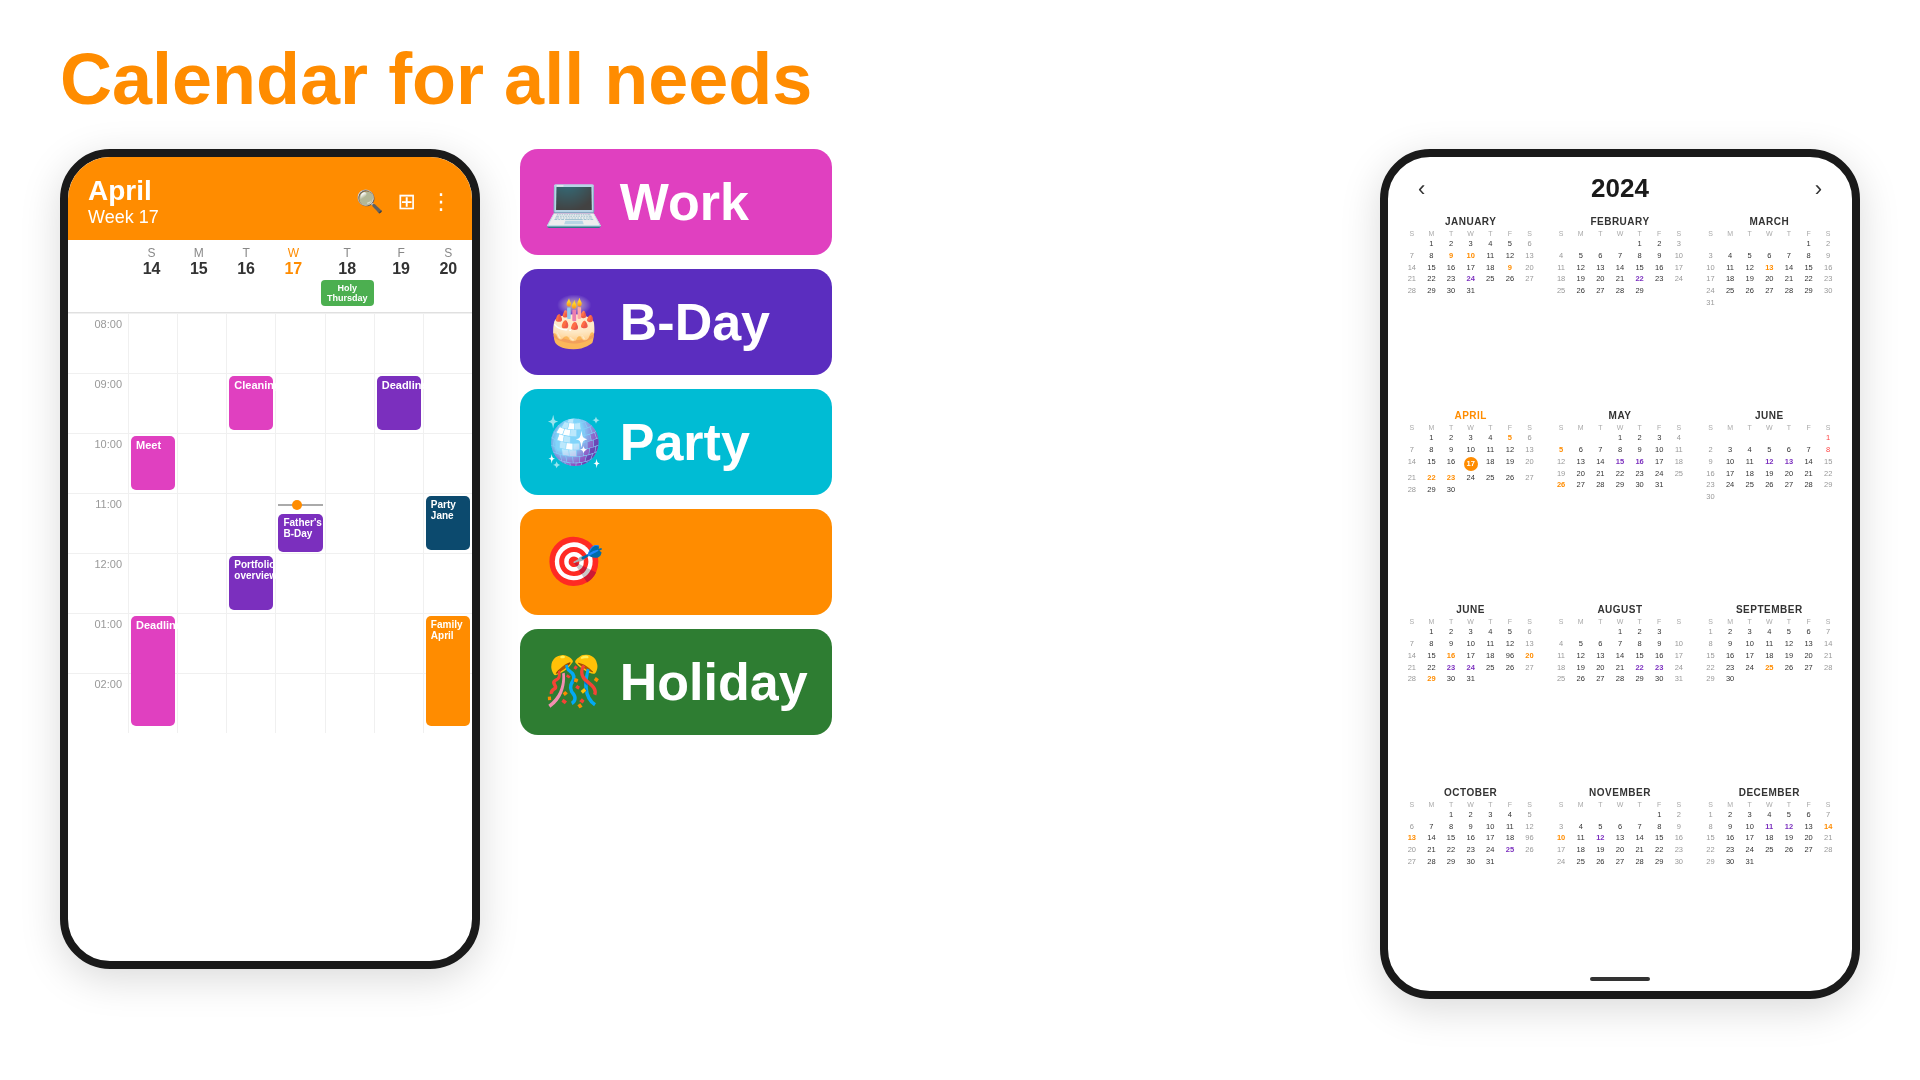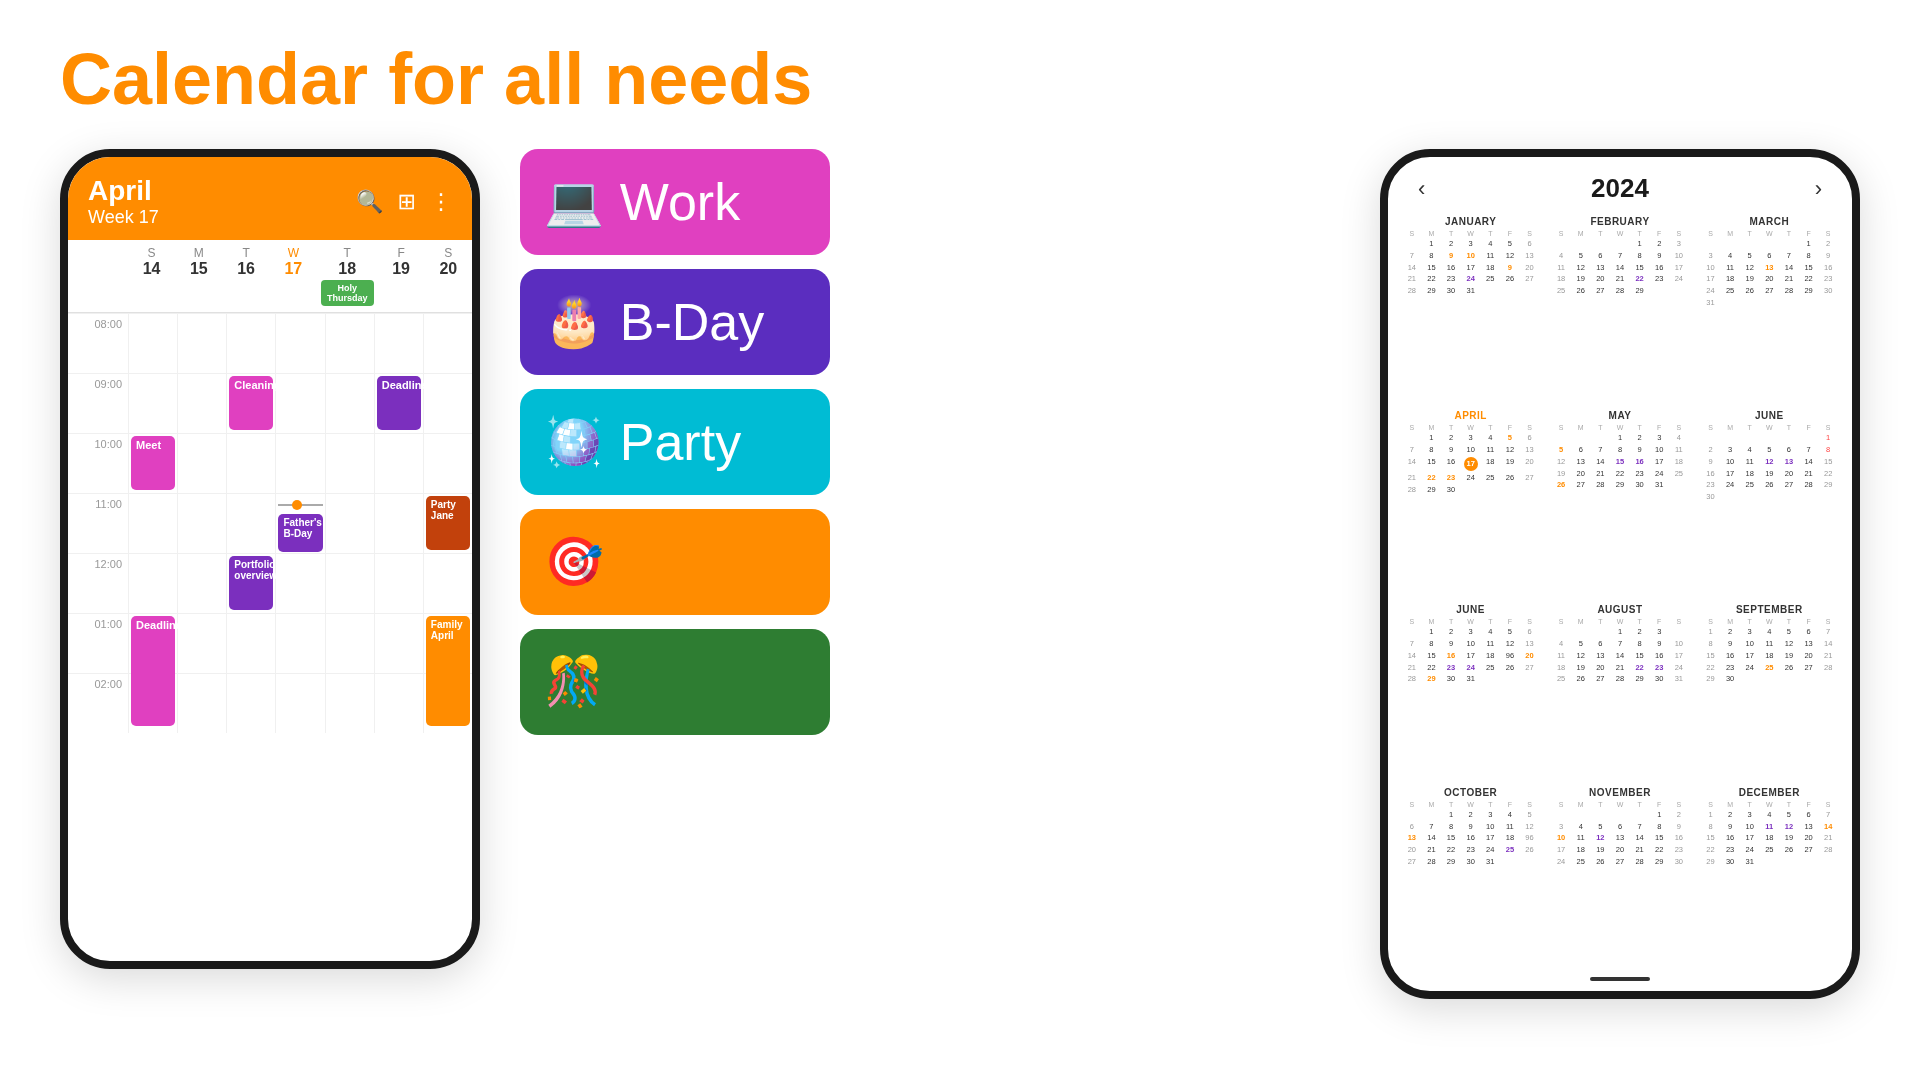--- a/index.html
+++ b/index.html
@@ -168,21 +168,21 @@
       height: 106px;
       gap: 16px;
       cursor: pointer;
     }
     .cat-card .cat-emoji {
       font-size: 48px;
       line-height: 1;
     }
     .cat-card .cat-label {
       font-size: 52px;
-      font-weight: 400;
+      font-weight: 700;
       color: white;
       line-height: 1;
     }
 
     .cat-work { background: #E040C0; }
     .cat-bday { background: #5B2DBF; }
     .cat-party { background: #00BCD4; }
     .cat-regular { background: #FF8C00; }
     .cat-holiday { background: #2E7D32; }
 
@@ -367,21 +367,21 @@
           <div style="position:absolute;top:10px;left:2px;right:2px;">
             <div style="height:2px;background:#aaa;position:relative;">
               <div style="width:10px;height:10px;border-radius:50%;background:#FF8C00;position:absolute;left:30%;top:-4px;"></div>
             </div>
           </div>
           <div class="cal-event" style="background:#7B2FBE;top:20px;height:38px;font-size:10px;">Father's B-Day</div>
         </div>
         <div class="cal-cell"></div>
         <div class="cal-cell"></div>
         <div class="cal-cell" style="position:relative;">
-          <div class="cal-event" style="background:#c2410c;top:2px;height:54px;font-size:10px;">Party Jane</div>
+          <div class="cal-event" style="background:#0c4a6e;top:2px;height:54px;font-size:10px;">Party Jane</div>
         </div>
 
         <div class="time-label">12:00</div>
         <div class="cal-cell"></div>
         <div class="cal-cell"></div>
         <div class="cal-cell" style="position:relative;">
           <div class="cal-event" style="background:#7B2FBE;top:2px;height:54px;font-size:10px;">Portfolio overview</div>
         </div>
         <div class="cal-cell"></div>
         <div class="cal-cell"></div>
@@ -424,20 +424,21 @@
     </div>
     <div class="cat-card cat-party">
       <span class="cat-emoji">🪩</span>
       <span class="cat-label">Party</span>
     </div>
     <div class="cat-card cat-regular">
       <span class="cat-emoji">🎯</span>
     </div>
     <div class="cat-card cat-holiday">
       <span class="cat-emoji">🎊</span>
+      <span class="cat-label">Holiday</span>
     </div>
   </div>
 
   <div class="phone-right">
     <div class="year-nav">
       <span class="nav-arrow">‹</span>
       <span class="year-title">2024</span>
       <span class="nav-arrow">›</span>
     </div>
 

